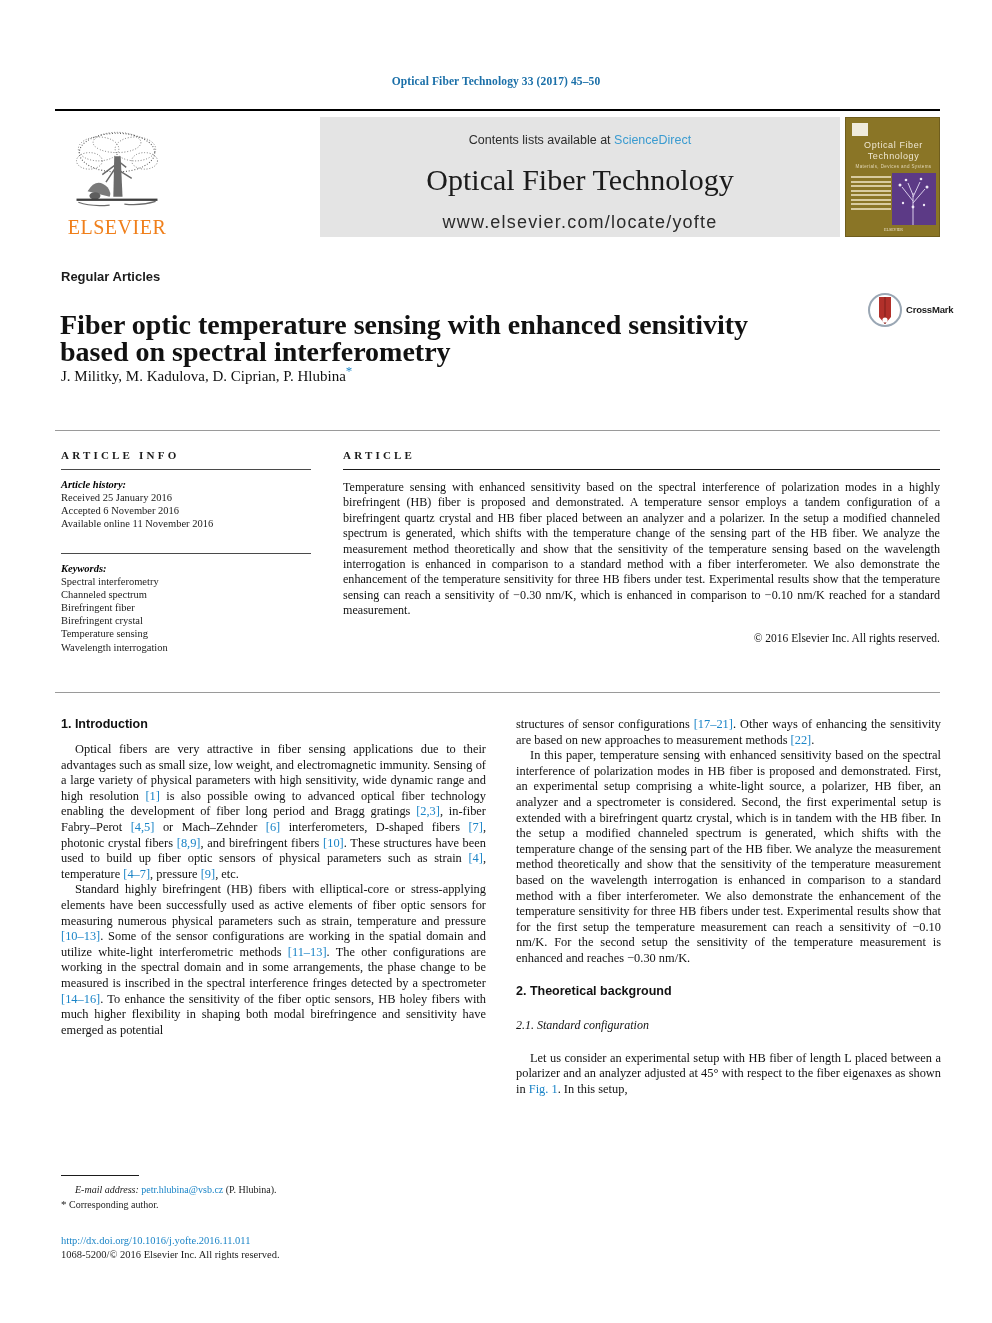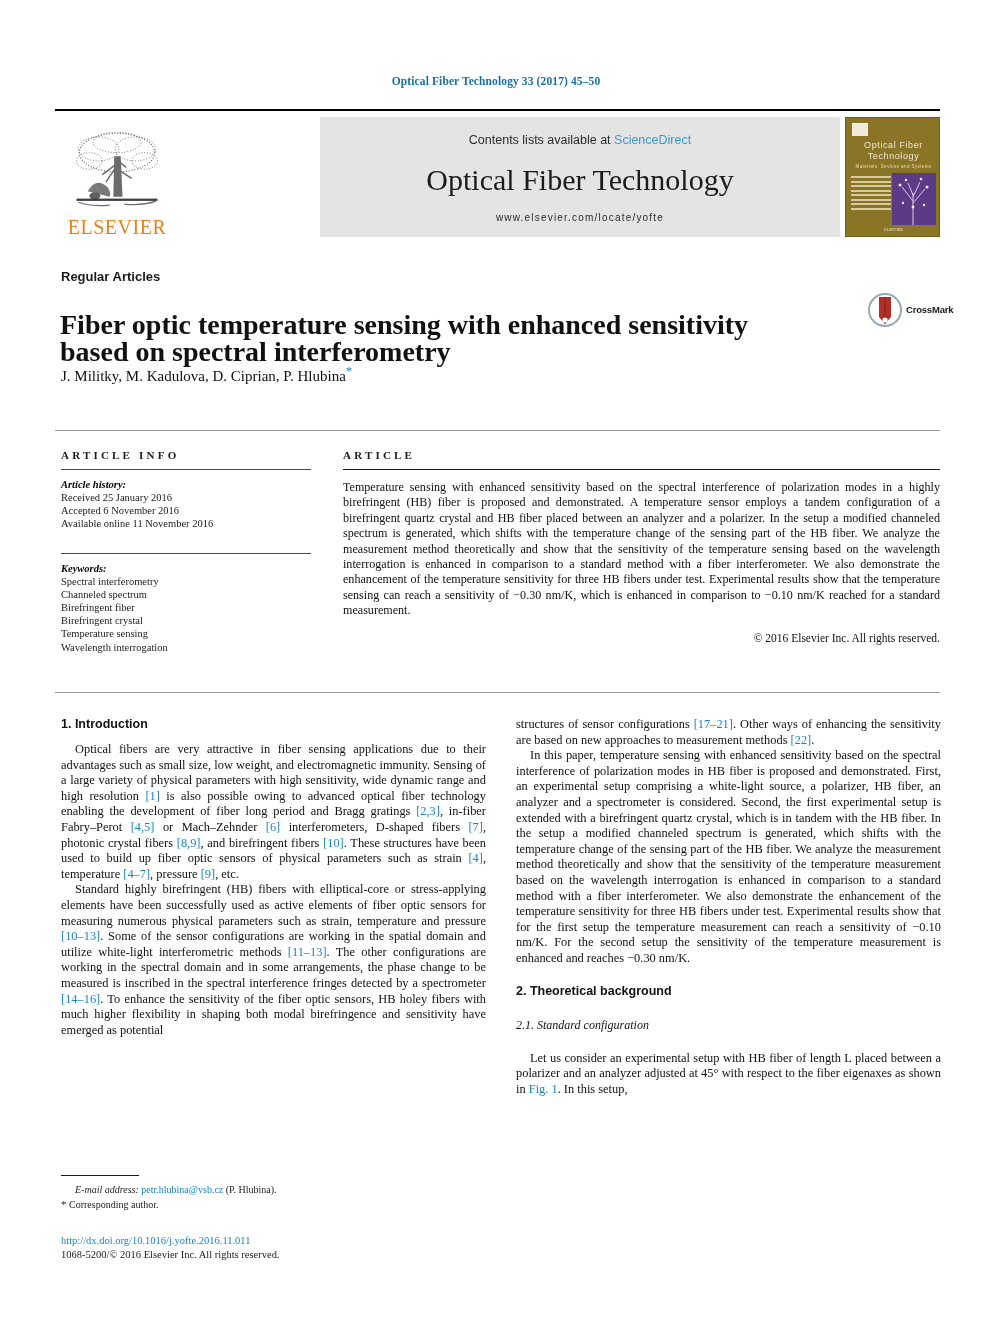--- a/index.html
+++ b/index.html
@@ -105,21 +105,21 @@
     font-size: 30px;
     color: #1b1b1b;
   }
   .journal-url {
     position: absolute;
     top: 95px;
     left: 0;
     width: 520px;
     text-align: center;
     font-family: "Liberation Sans", sans-serif;
-    font-size: 10px;
+    font-size: 18px;
     letter-spacing: 1.2px;
     color: #2b2b2b;
   }
   .cover-thumb {
     position: absolute;
     top: 8px;
     left: 790px;
     width: 95px;
     height: 120px;
     background: #8a7526;

